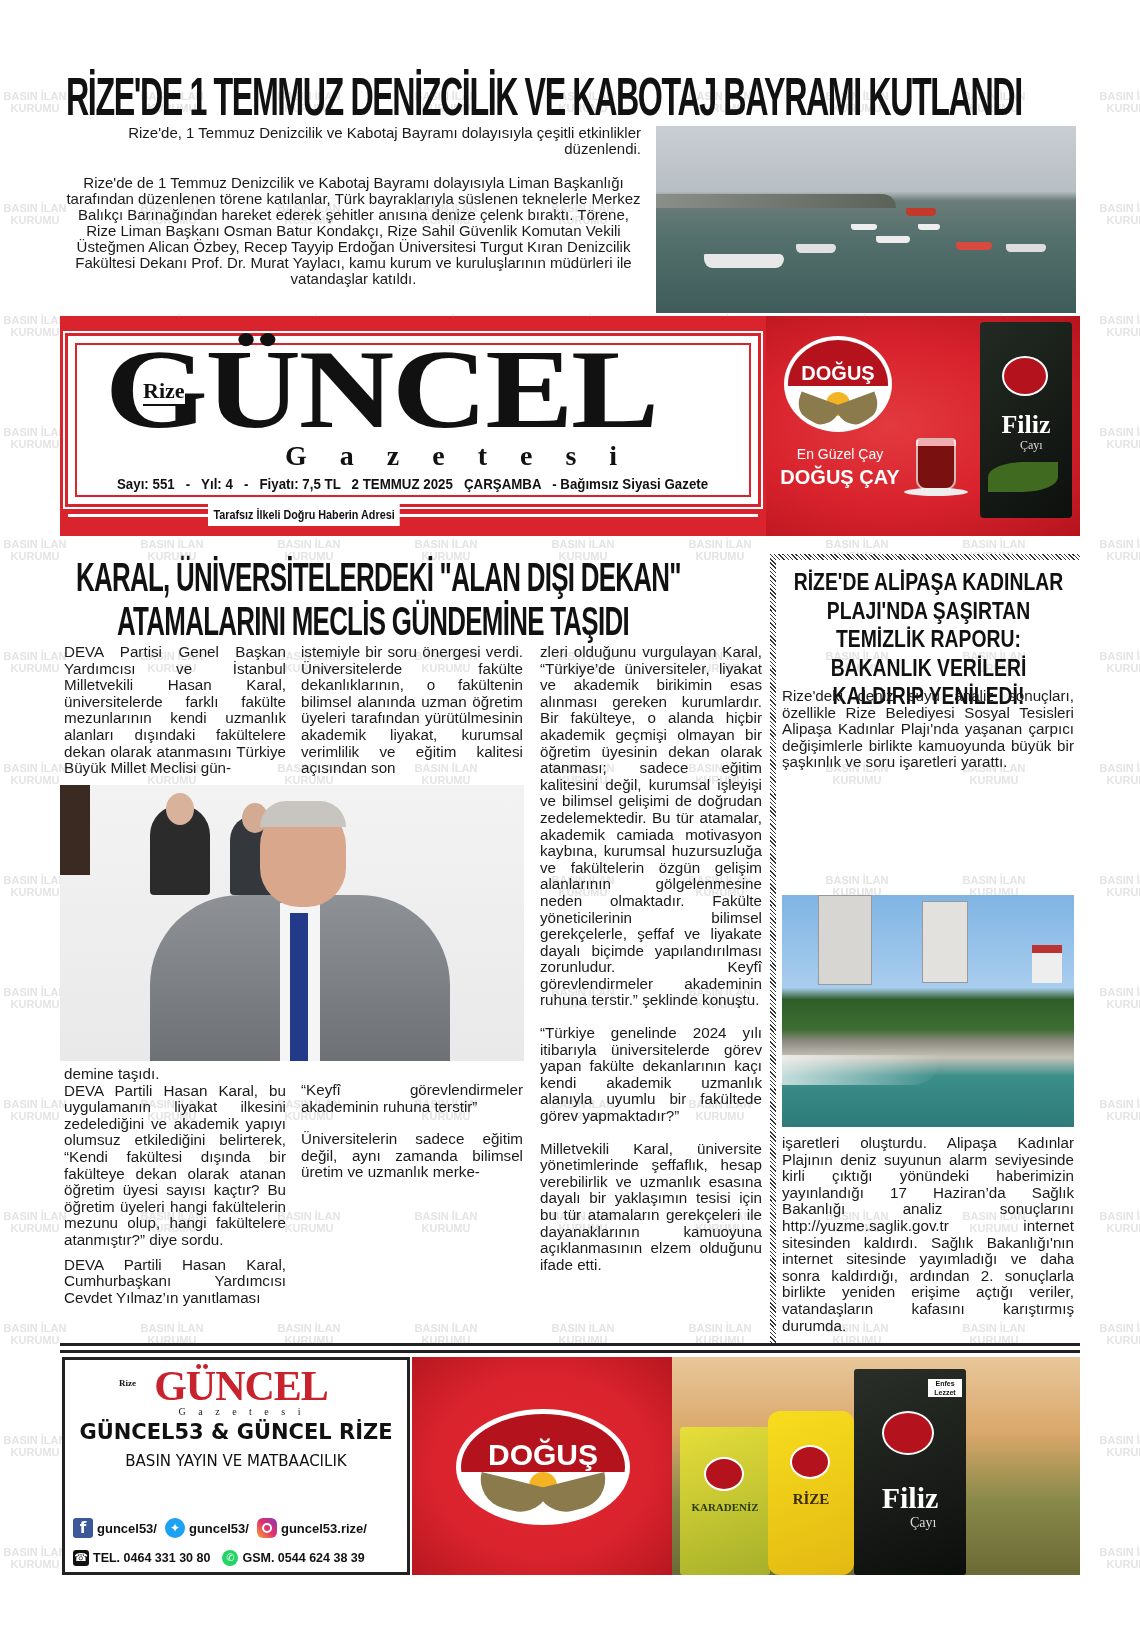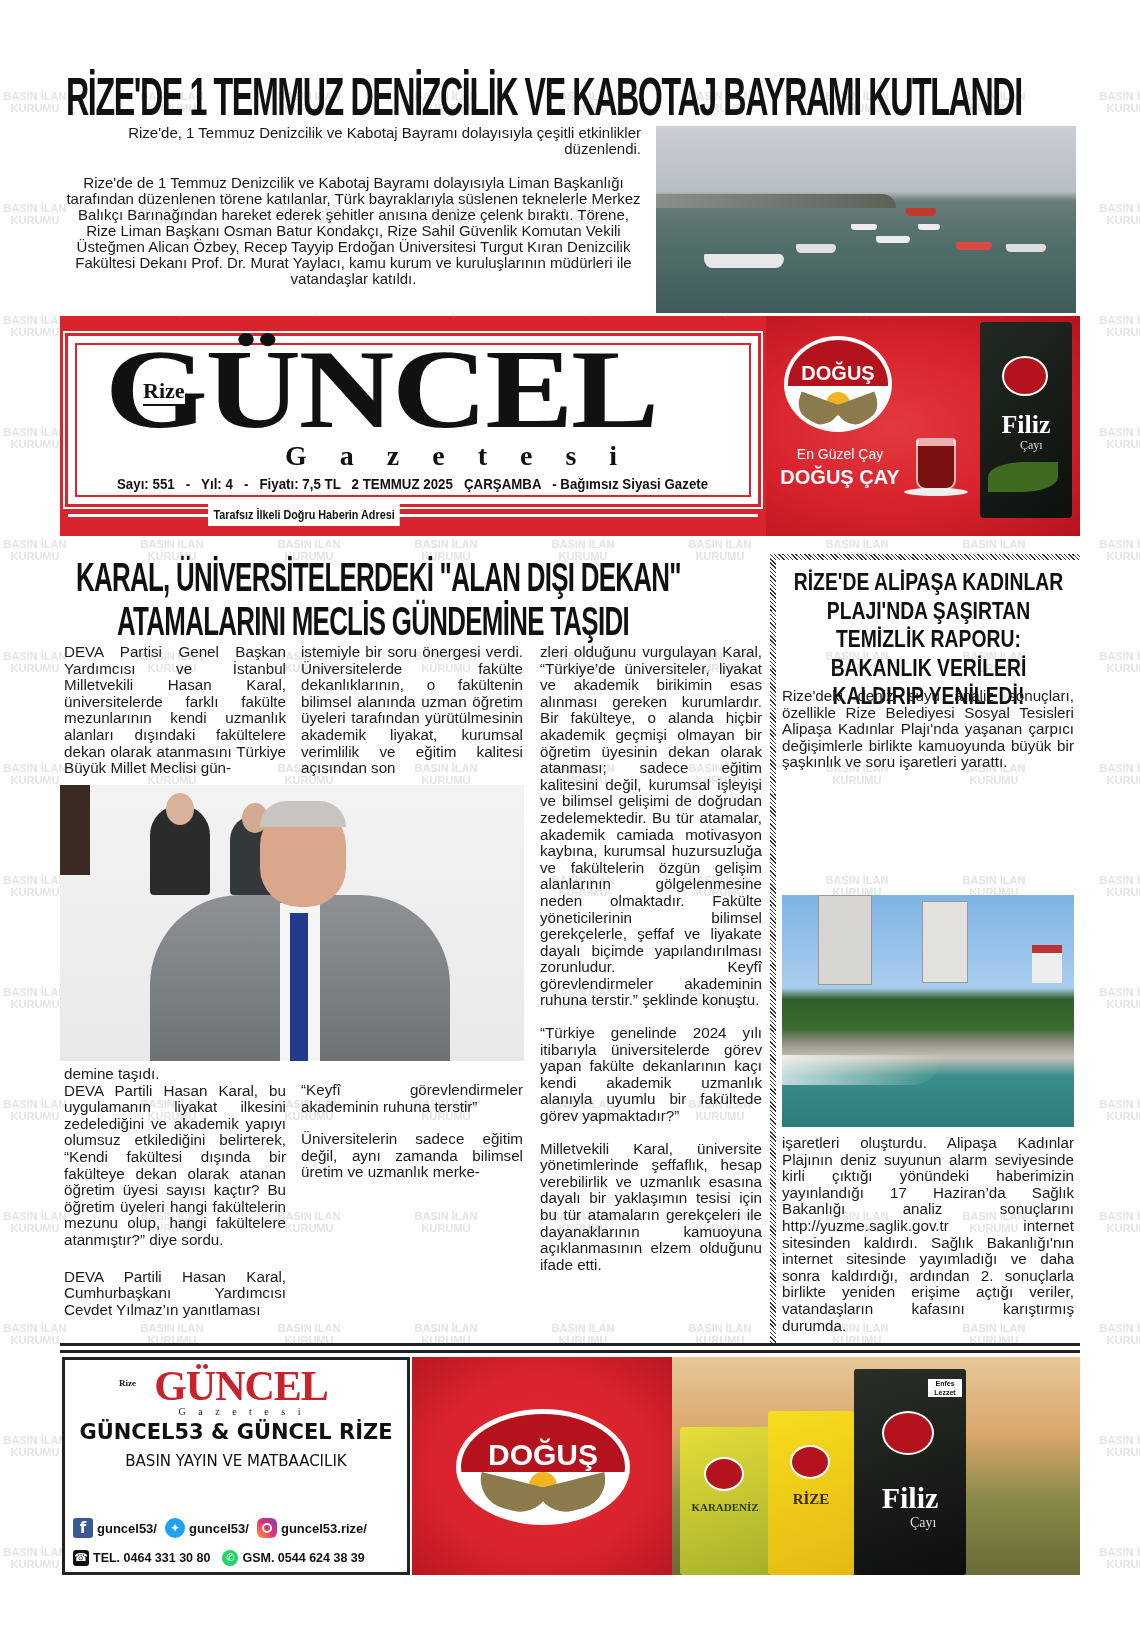--- a/index.html
+++ b/index.html
@@ -350,21 +350,21 @@
   <div class="abs" style="left:220px;top:118px;width:40px;height:160px;background:#f5f5f5"></div>
   <div class="abs" style="left:230px;top:128px;width:18px;height:150px;background:#233a8b"></div>
   <div class="abs" style="left:200px;top:18px;width:86px;height:104px;background:#d9a88c;border-radius:44px 44px 40px 40px"></div>
   <div class="abs" style="left:200px;top:16px;width:86px;height:26px;background:#c8c4c0;border-radius:44px 44px 0 0"></div>
   <div class="abs" style="left:0;top:0;width:30px;height:90px;background:#3a2a22"></div>
 </div>
 
 <div class="abs" style="left:64px;top:1066px;width:222px">
   <p class="body-text" style="white-space:pre-line">demine taşıdı.
 DEVA Partili Hasan Karal, bu uygulamanın liyakat ilkesini zedelediğini ve akademik yapıyı olumsuz etkilediğini belirterek, “Kendi fakültesi dışında bir fakülteye dekan olarak atanan öğretim üyesi sayısı kaçtır? Bu öğretim üyeleri hangi fakültelerin mezunu olup, hangi fakültelere atanmıştır?” diye sordu.</p>
-  <p class="body-text" style="margin-top:20px">DEVA Partili Hasan Karal, Cumhurbaşkanı Yardımcısı Cevdet Yılmaz’ın yanıtlaması</p>
+  <p class="body-text" style="margin-top:8px">DEVA Partili Hasan Karal, Cumhurbaşkanı Yardımcısı Cevdet Yılmaz’ın yanıtlaması</p>
 </div>
 <div class="abs" style="left:301px;top:1066px;width:222px">
   <p class="body-text" style="margin-top:16px">“Keyfî görevlendirmeler akademinin ruhuna terstir”</p>
   <p class="body-text" style="margin-top:16px">Üniversitelerin sadece eğitim değil, aynı zamanda bilimsel üretim ve uzmanlık merke-</p>
 </div>
 
 <div class="abs" style="left:770px;top:554px;width:310px;height:790px;border-top:6px solid transparent;border-left:6px solid transparent;border-image:repeating-linear-gradient(45deg,#333 0 1px,#fff 1px 3px) 6">
 </div>
 <div class="abs" style="left:784px;top:568px;width:290px;text-align:center;font-weight:700;font-size:22.5px;line-height:26px;color:#111;transform:scale(0.86,1.1);transform-origin:left top;width:336px">RİZE'DE ALİPAŞA KADINLAR PLAJI'NDA ŞAŞIRTAN TEMİZLİK RAPORU: BAKANLIK VERİLERİ KALDIRIP YENİLEDİ!</div>
 <div class="abs" style="left:782px;top:688px;width:292px">
@@ -415,21 +415,21 @@
         <div style="position:absolute;left:78px;top:66px;width:70px;height:30px;border-radius:0 0 60px 60px;background:#8a7a4c;transform:rotate(-14deg)"></div>
       </div>
     </div>
   </div>
 
   <div class="abs photo" style="left:612px;top:0;width:408px;height:218px;background:linear-gradient(180deg,#e8c79a 0%,#d9a76a 35%,#8a8a4a 65%,#6b6a36 100%)">
     <div class="abs" style="left:8px;top:70px;width:90px;height:148px;background:linear-gradient(160deg,#e6de3a,#a6b02a);border-radius:3px">
       <div style="position:absolute;left:24px;top:30px;width:40px;height:34px;border-radius:50%;background:#b4121c;border:2px solid #fff"></div>
       <div style="position:absolute;left:0;top:74px;width:100%;text-align:center;font-family:'Liberation Serif',serif;font-weight:700;font-size:11px;color:#2a3b14">KARADENİZ</div>
     </div>
-    <div class="abs" style="left:96px;top:54px;width:86px;height:164px;background:linear-gradient(160deg,#f7dd1e,#e3b912);border-radius:3px">
+    <div class="abs" style="left:96px;top:54px;width:86px;height:164px;background:linear-gradient(160deg,#f7dd1e,#e3b912);border-radius:12px">
       <div style="position:absolute;left:22px;top:34px;width:40px;height:34px;border-radius:50%;background:#b4121c;border:2px solid #fff"></div>
       <div style="position:absolute;left:0;top:80px;width:100%;text-align:center;font-family:'Liberation Serif',serif;font-weight:700;font-size:15px;color:#3a2a06">RİZE</div>
     </div>
     <div class="abs" style="left:182px;top:12px;width:112px;height:206px;background:linear-gradient(160deg,#2a2f28,#0c0e0c);border-radius:3px">
       <div style="position:absolute;left:74px;top:10px;width:34px;background:#fff;font-size:7px;font-weight:700;text-align:center;color:#111;line-height:9px">Enfes Lezzet</div>
       <div style="position:absolute;left:28px;top:42px;width:52px;height:44px;border-radius:50%;background:#b4121c;border:2px solid #fff"></div>
       <div style="position:absolute;left:0;top:112px;width:100%;text-align:center;font-family:'Liberation Serif',serif;font-weight:700;font-size:30px;color:#fff">Filiz</div>
       <div style="position:absolute;left:56px;top:146px;font-family:'Liberation Serif',serif;font-size:14px;color:#ddd">Çayı</div>
     </div>
   </div>

